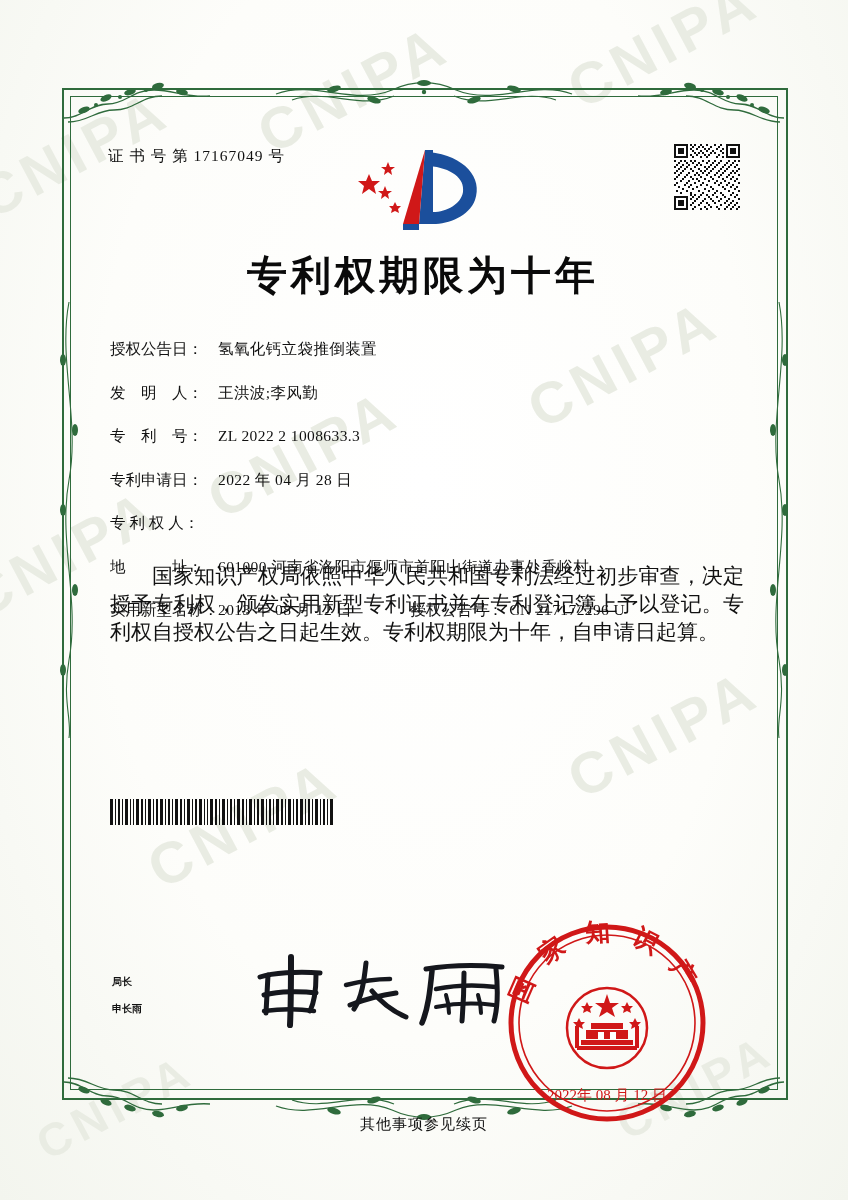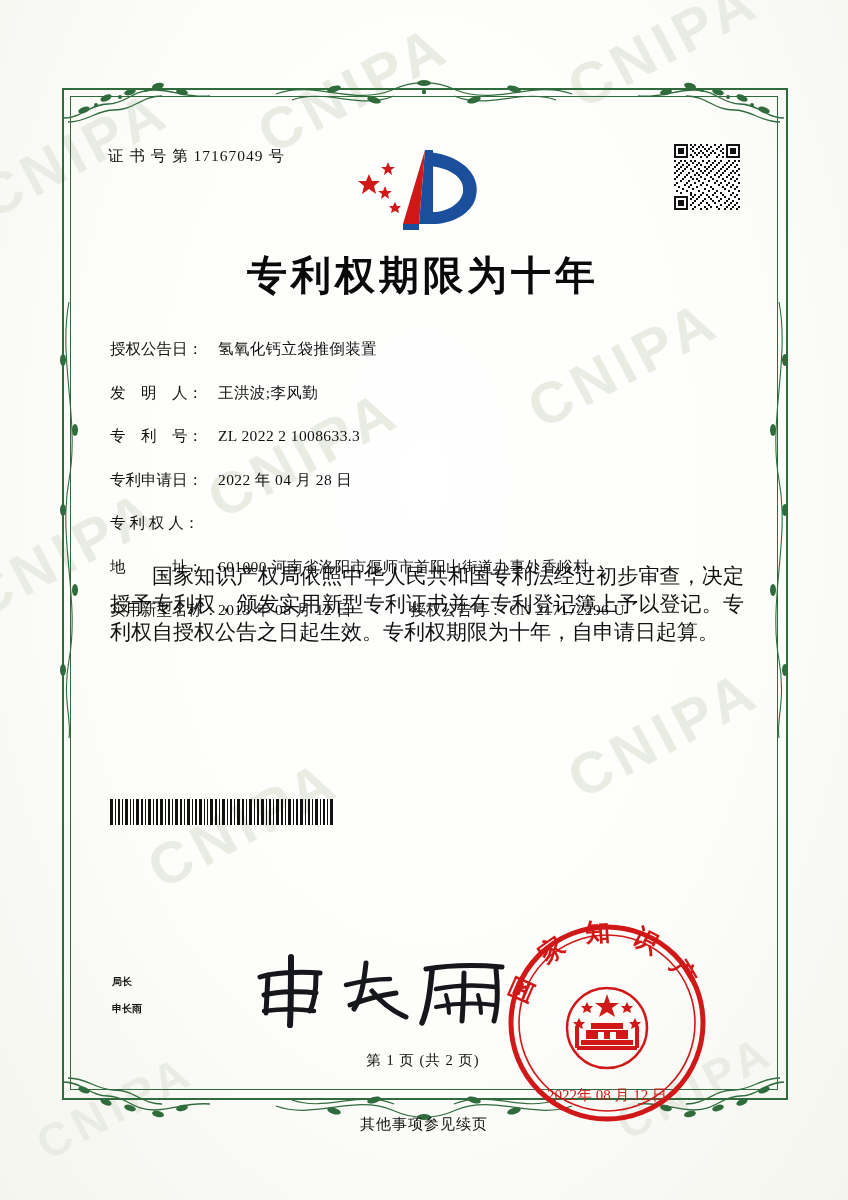--- a/index.html
+++ b/index.html
@@ -835,17 +835,16 @@
             <rect x="-9" y="0" width="6" height="7" fill="#ffffff"></rect>
             <rect x="3" y="0" width="6" height="7" fill="#ffffff"></rect>
             <rect x="-32" y="-6" width="4" height="22"></rect>
             <rect x="28" y="-6" width="4" height="22"></rect>
           </g>
         </g>
         <text class="sealdatetext" x="109" y="186" text-anchor="middle" font-family="'Liberation Serif', serif" font-size="15" fill="#d01818">2022年 08 月 12 日</text>
       </svg>
     </div>
 
-    <div class="pagenum">第 1 页 (共 2 页)</div>
   </div>
 
   <div class="footnote">其他事项参见续页</div>
 </div>
 
 </body></html>

